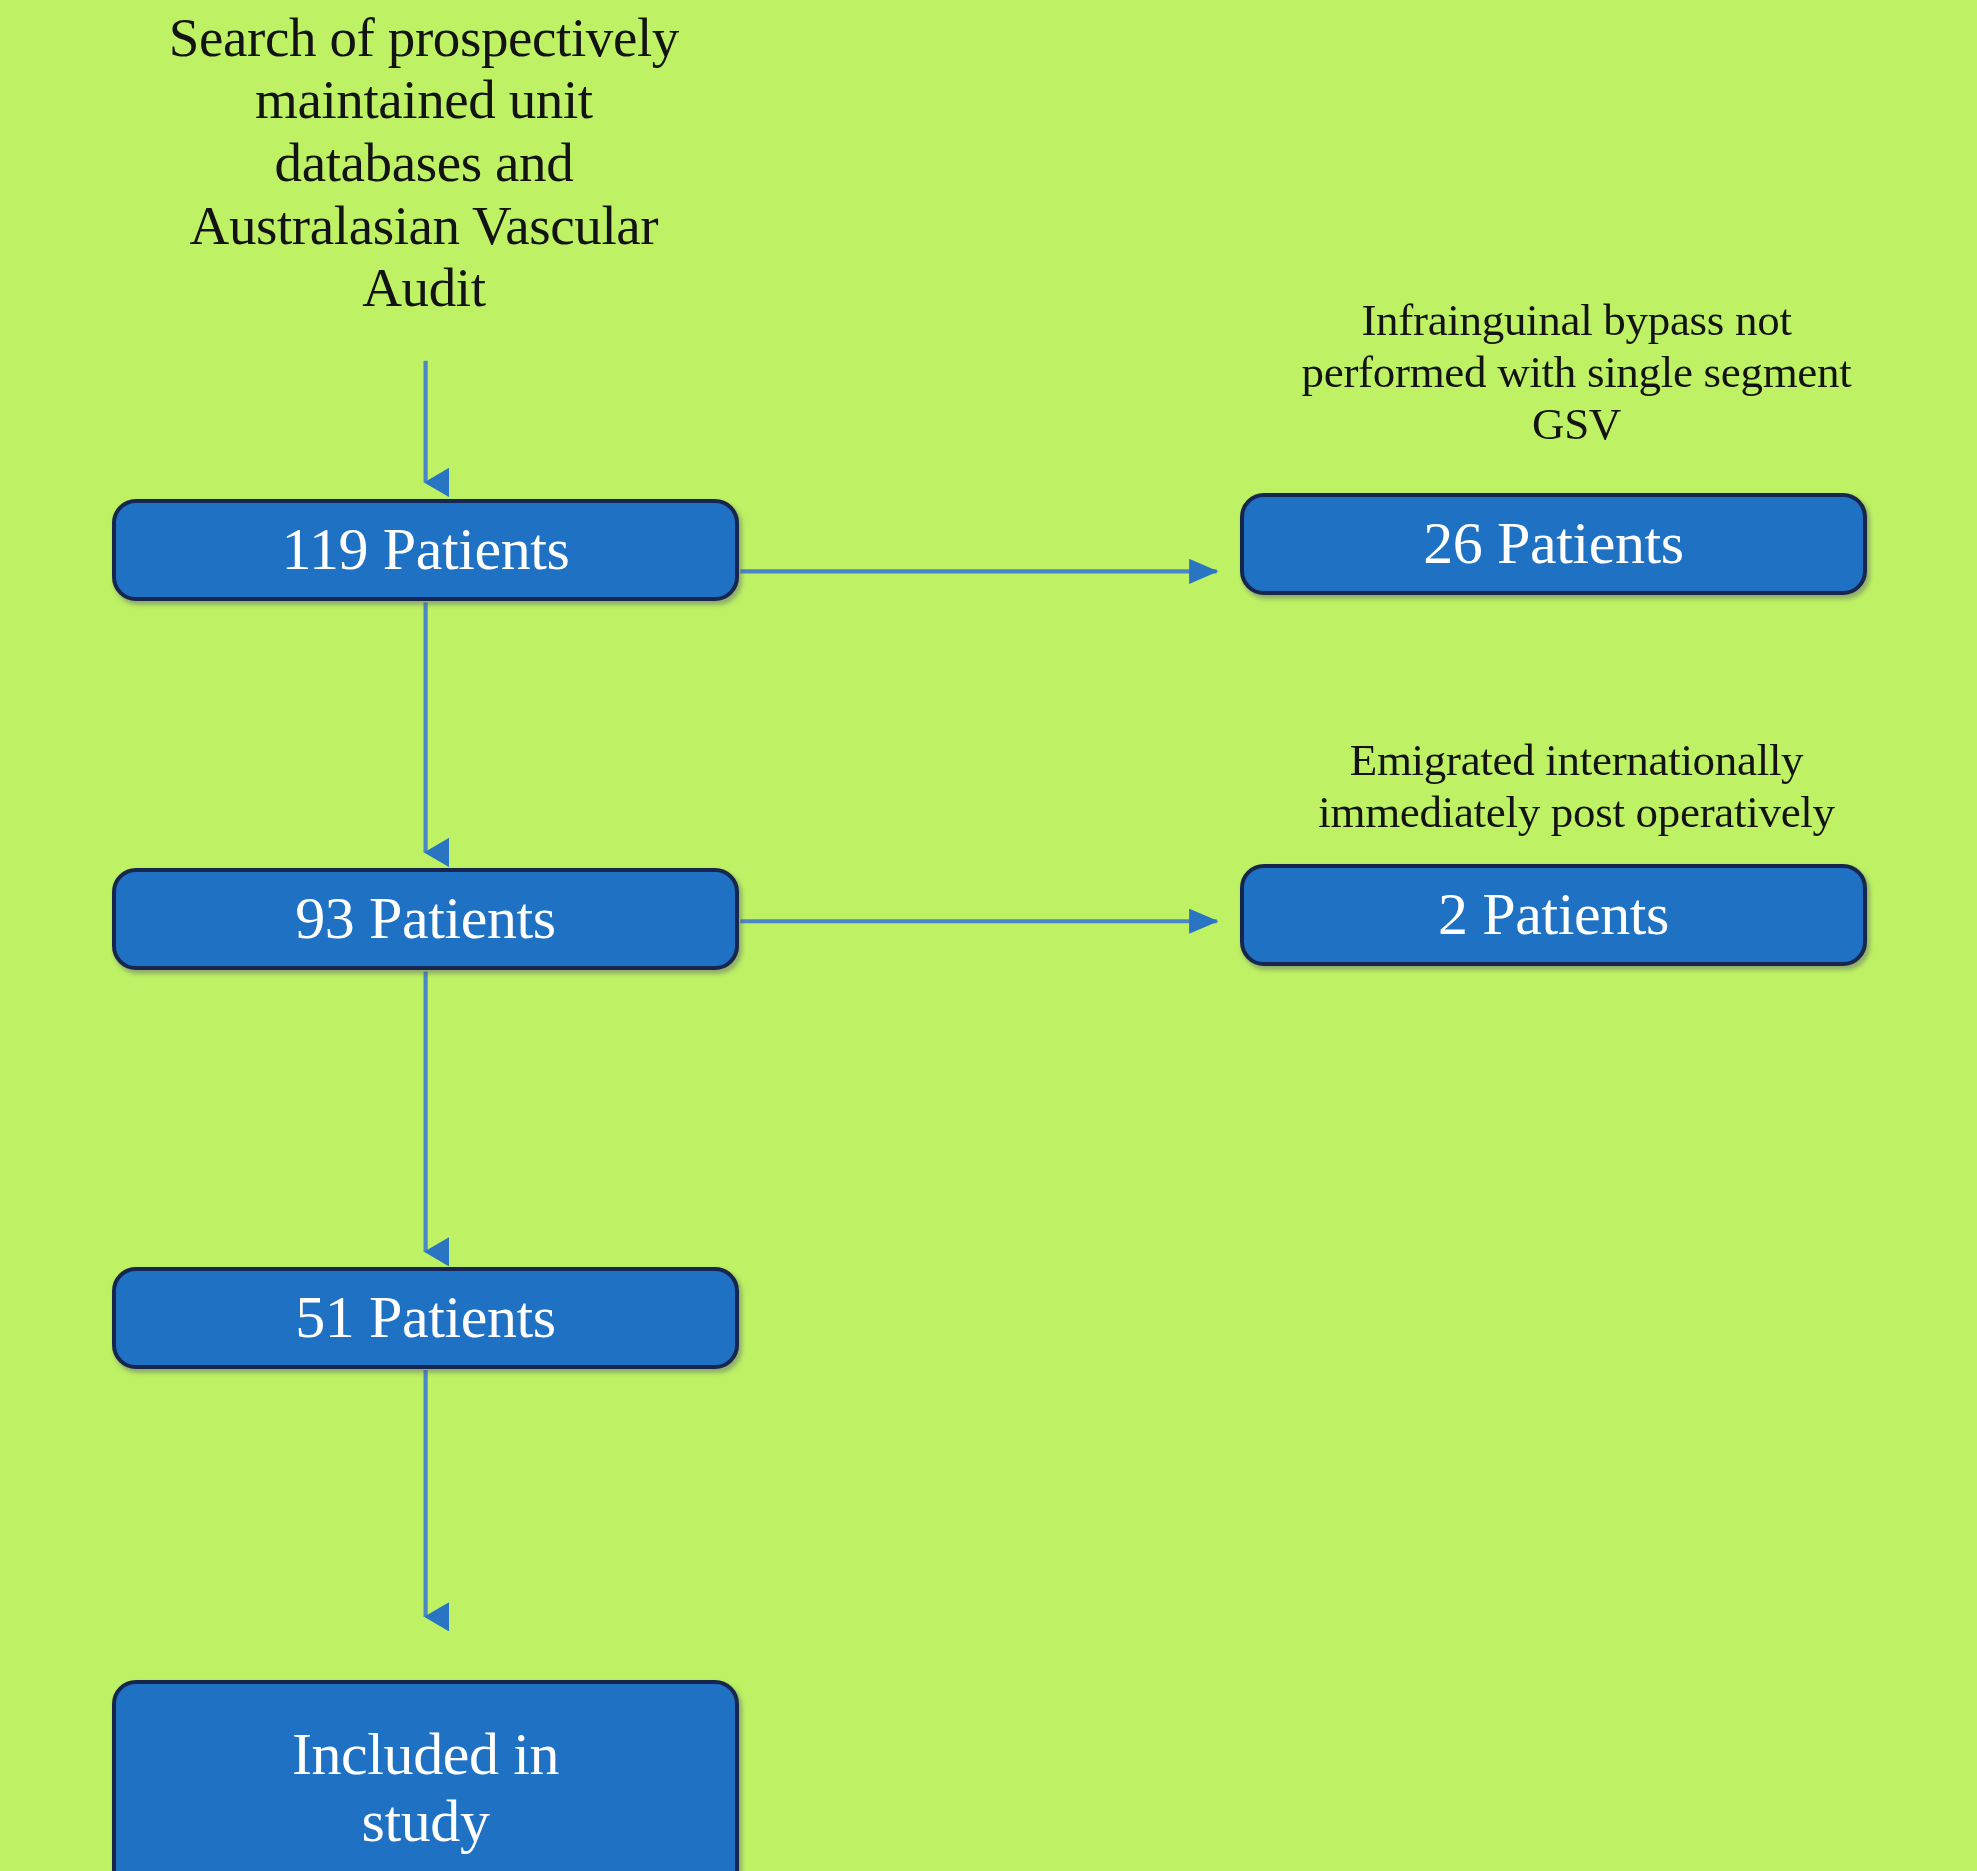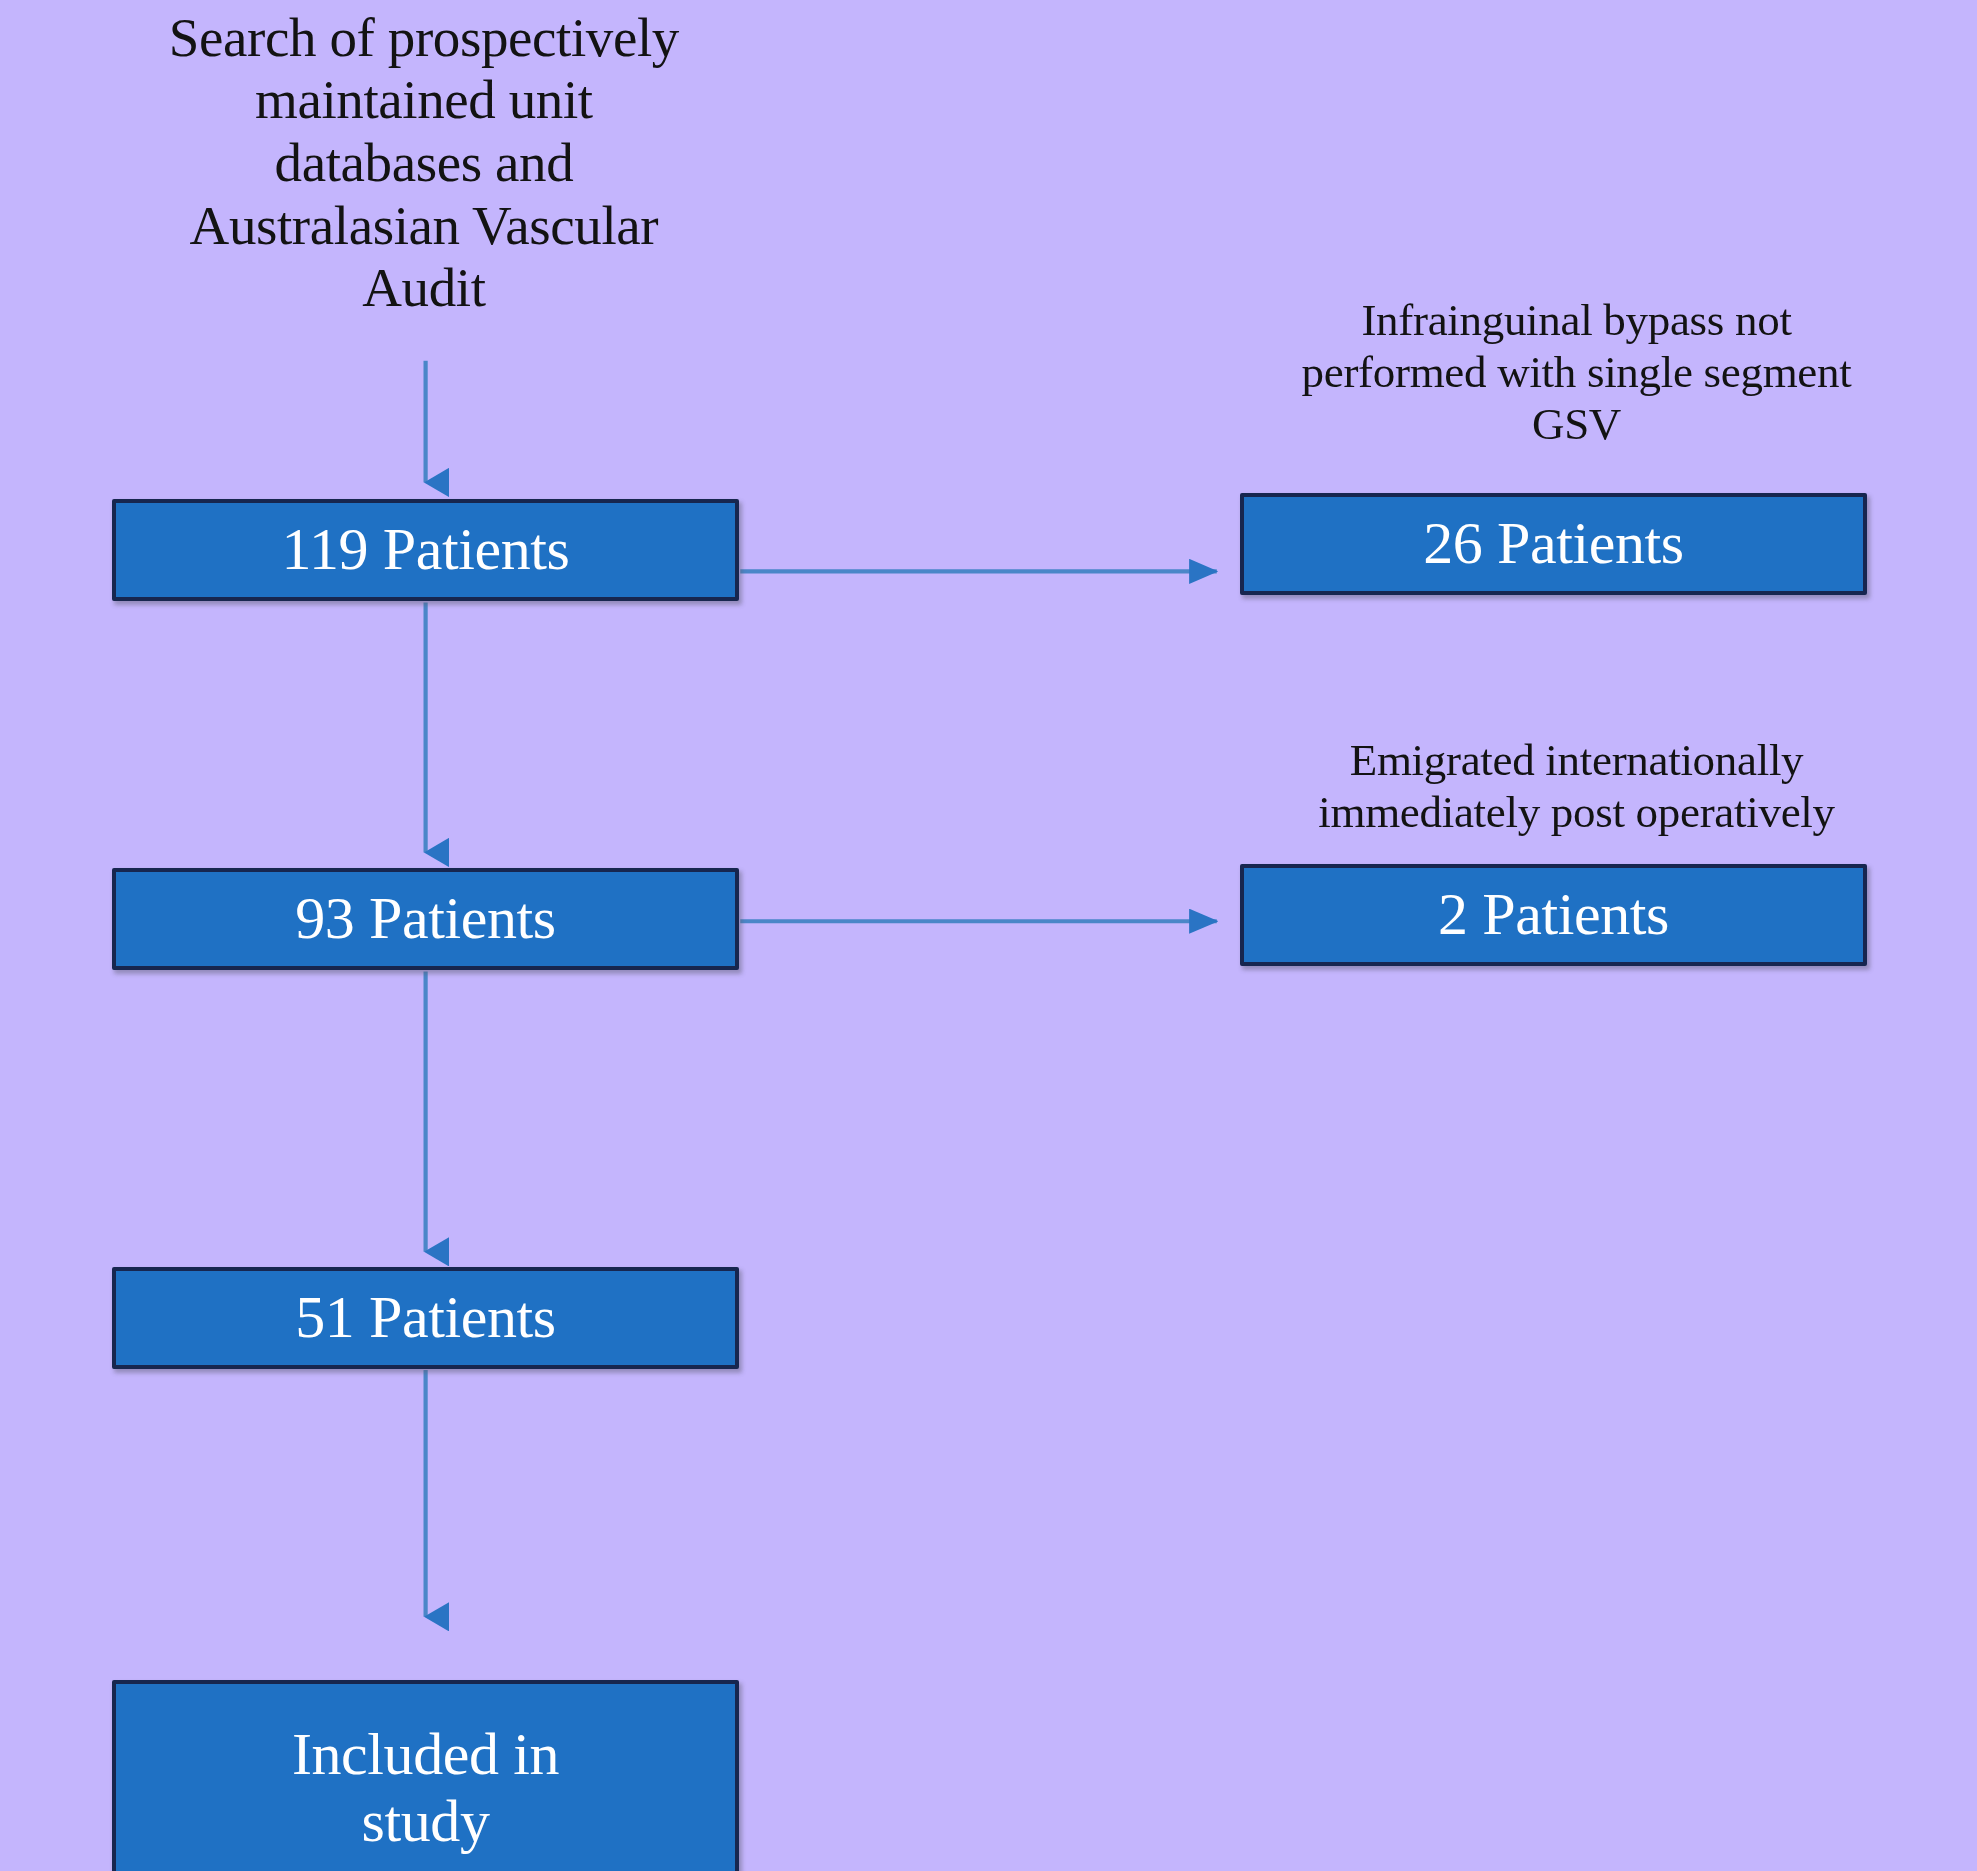--- a/index.html
+++ b/index.html
@@ -4,21 +4,21 @@
 <style>
   html, body {
     margin: 0;
     padding: 0;
     background: #ffffff;
   }
   #canvas {
     position: relative;
     width: 1978px;
     height: 1871px;
-    background: #c4b5fd;
+    background: #bef264;
     overflow: hidden;
     font-family: "Liberation Serif", "DejaVu Serif", serif;
   }
 
   
   .source-text {
     position: absolute;
     left: 8.4px;
     top: 6.7px;
     width: 831px;
@@ -52,21 +52,21 @@
     top: 734px;
     width: 803px;
   }
 
   
   .flow-box {
     position: absolute;
     box-sizing: border-box;
     background: #1f71c4;
     border: 4.2px solid #17264f;
-    border-radius: 2px;
+    border-radius: 24px;
     display: flex;
     align-items: center;
     justify-content: center;
     color: #ffffff;
     font-size: 60px;
     line-height: 1.12;
     text-align: center;
     font-family: "Liberation Serif", "DejaVu Serif", serif;
     box-shadow: 2.5px 3.4px 4.2px rgba(90, 90, 110, 0.45);
     white-space: pre-line;

